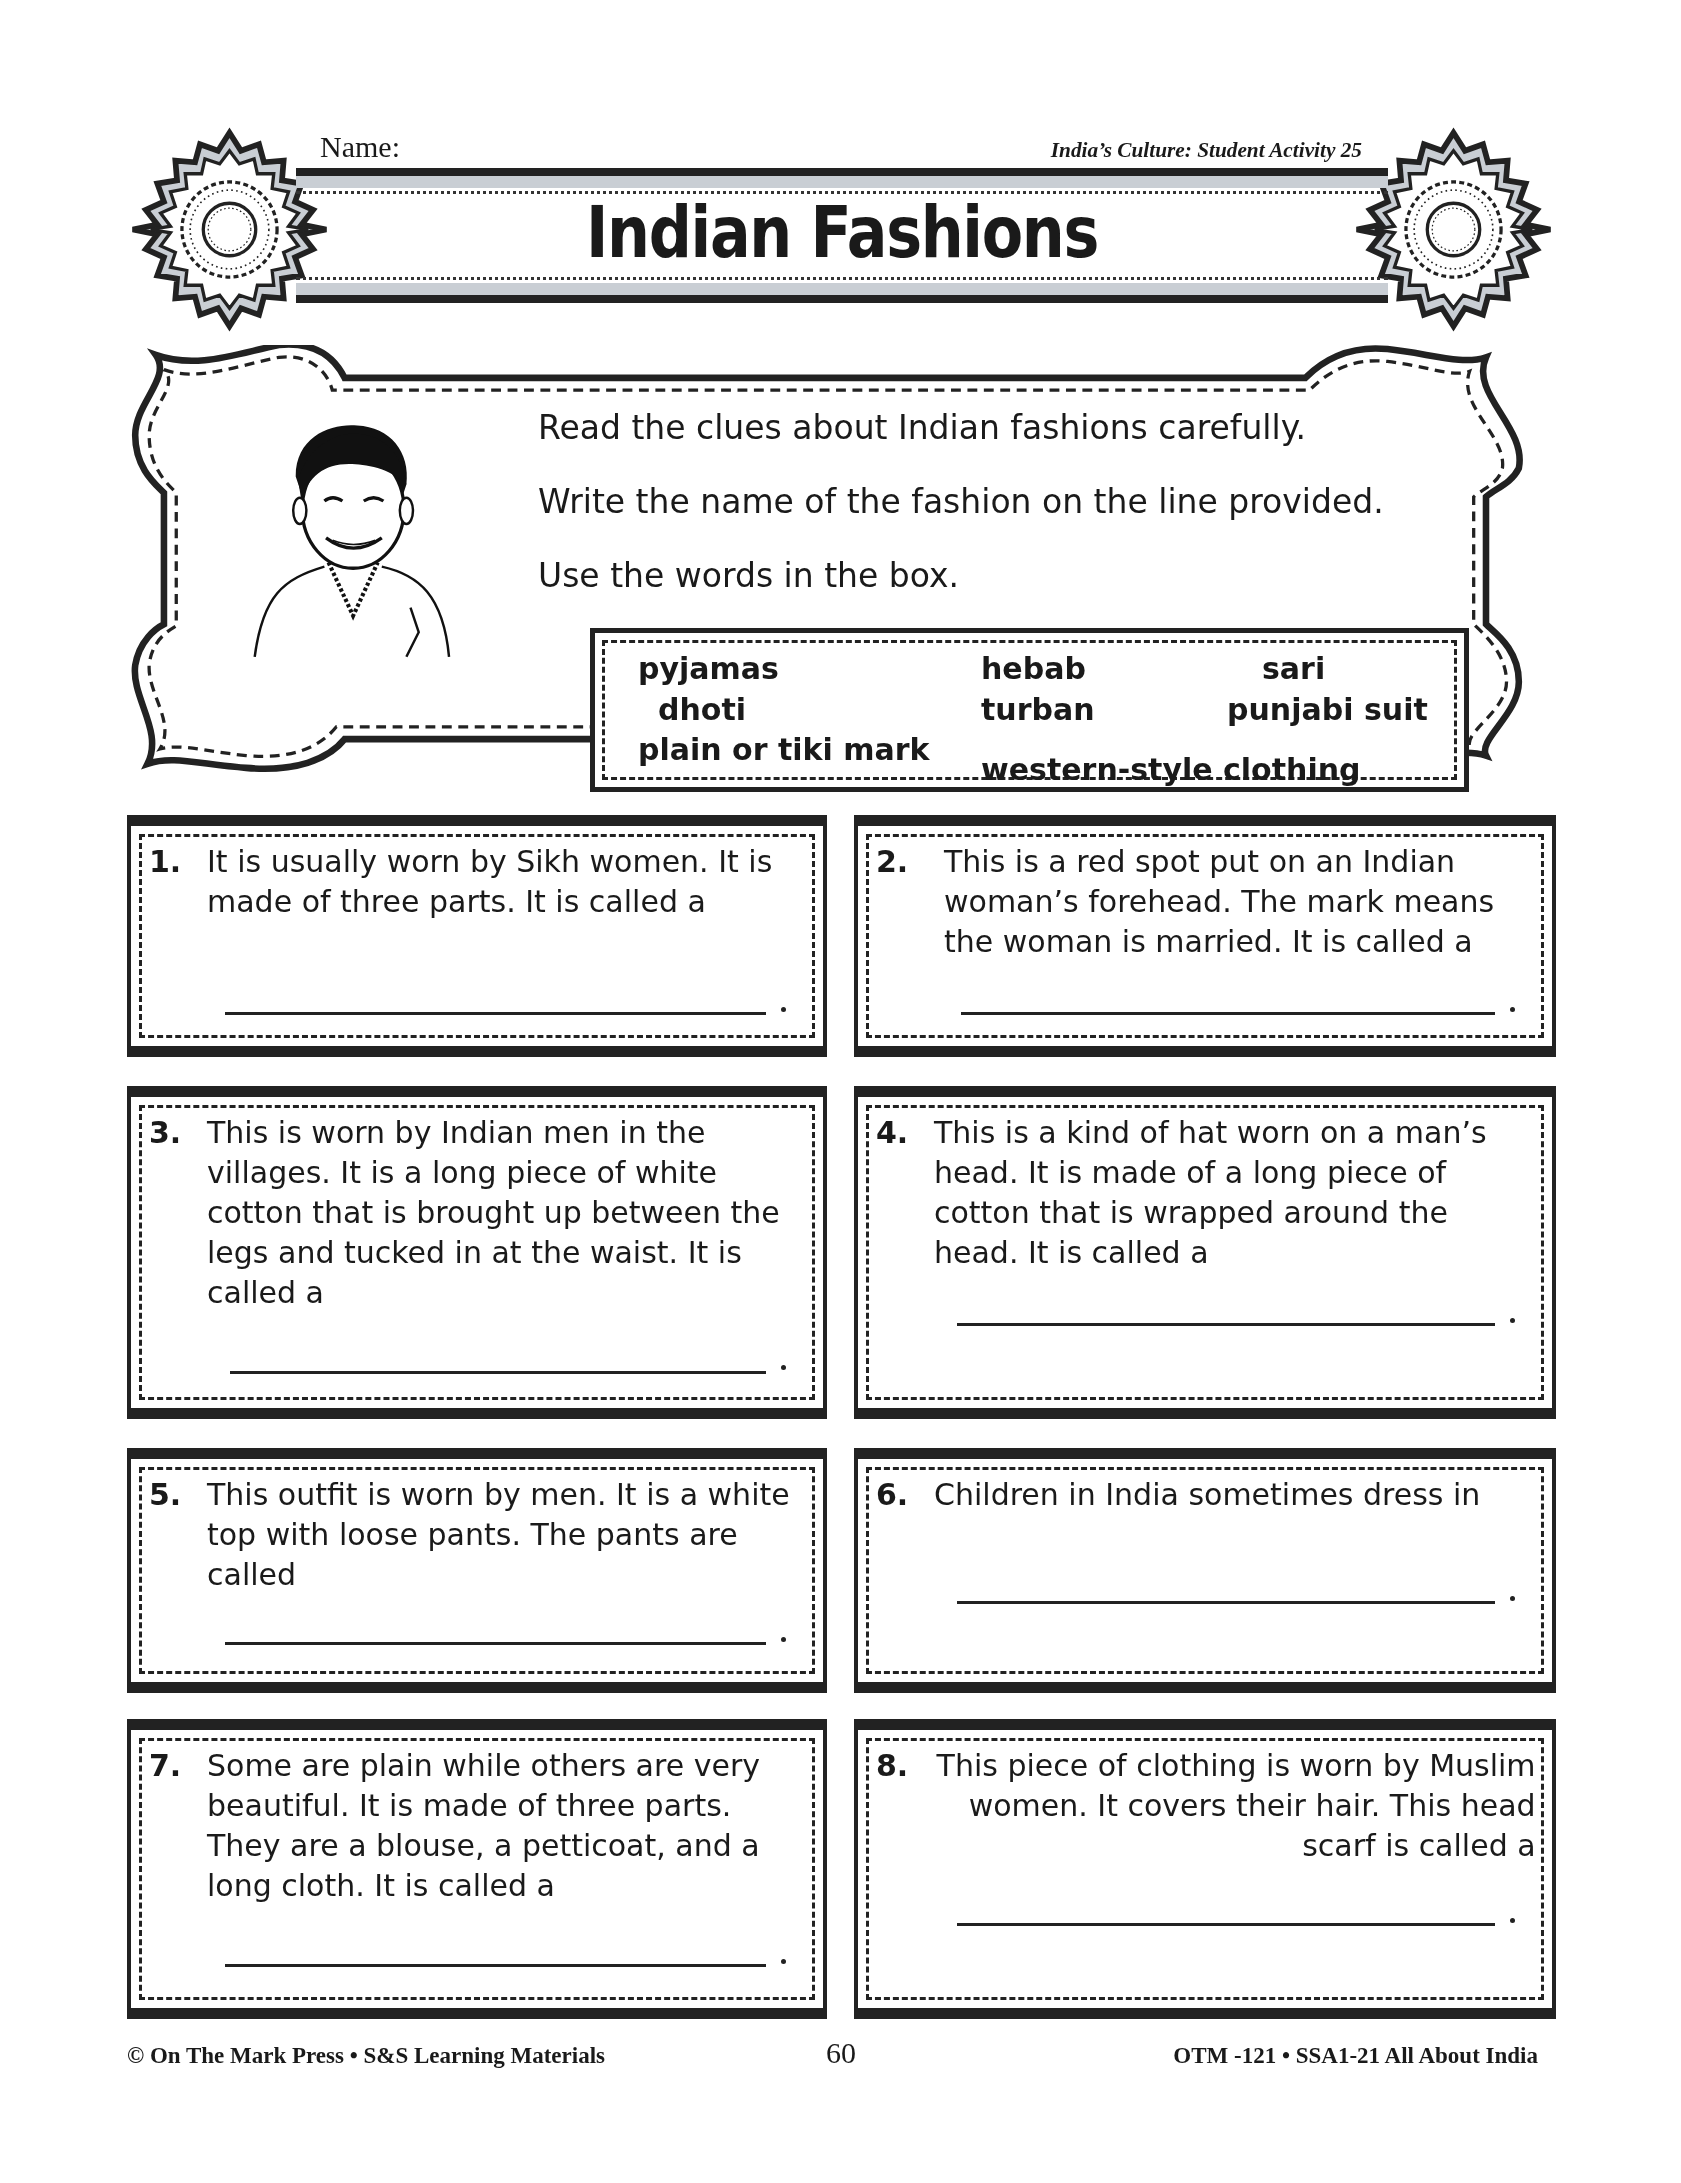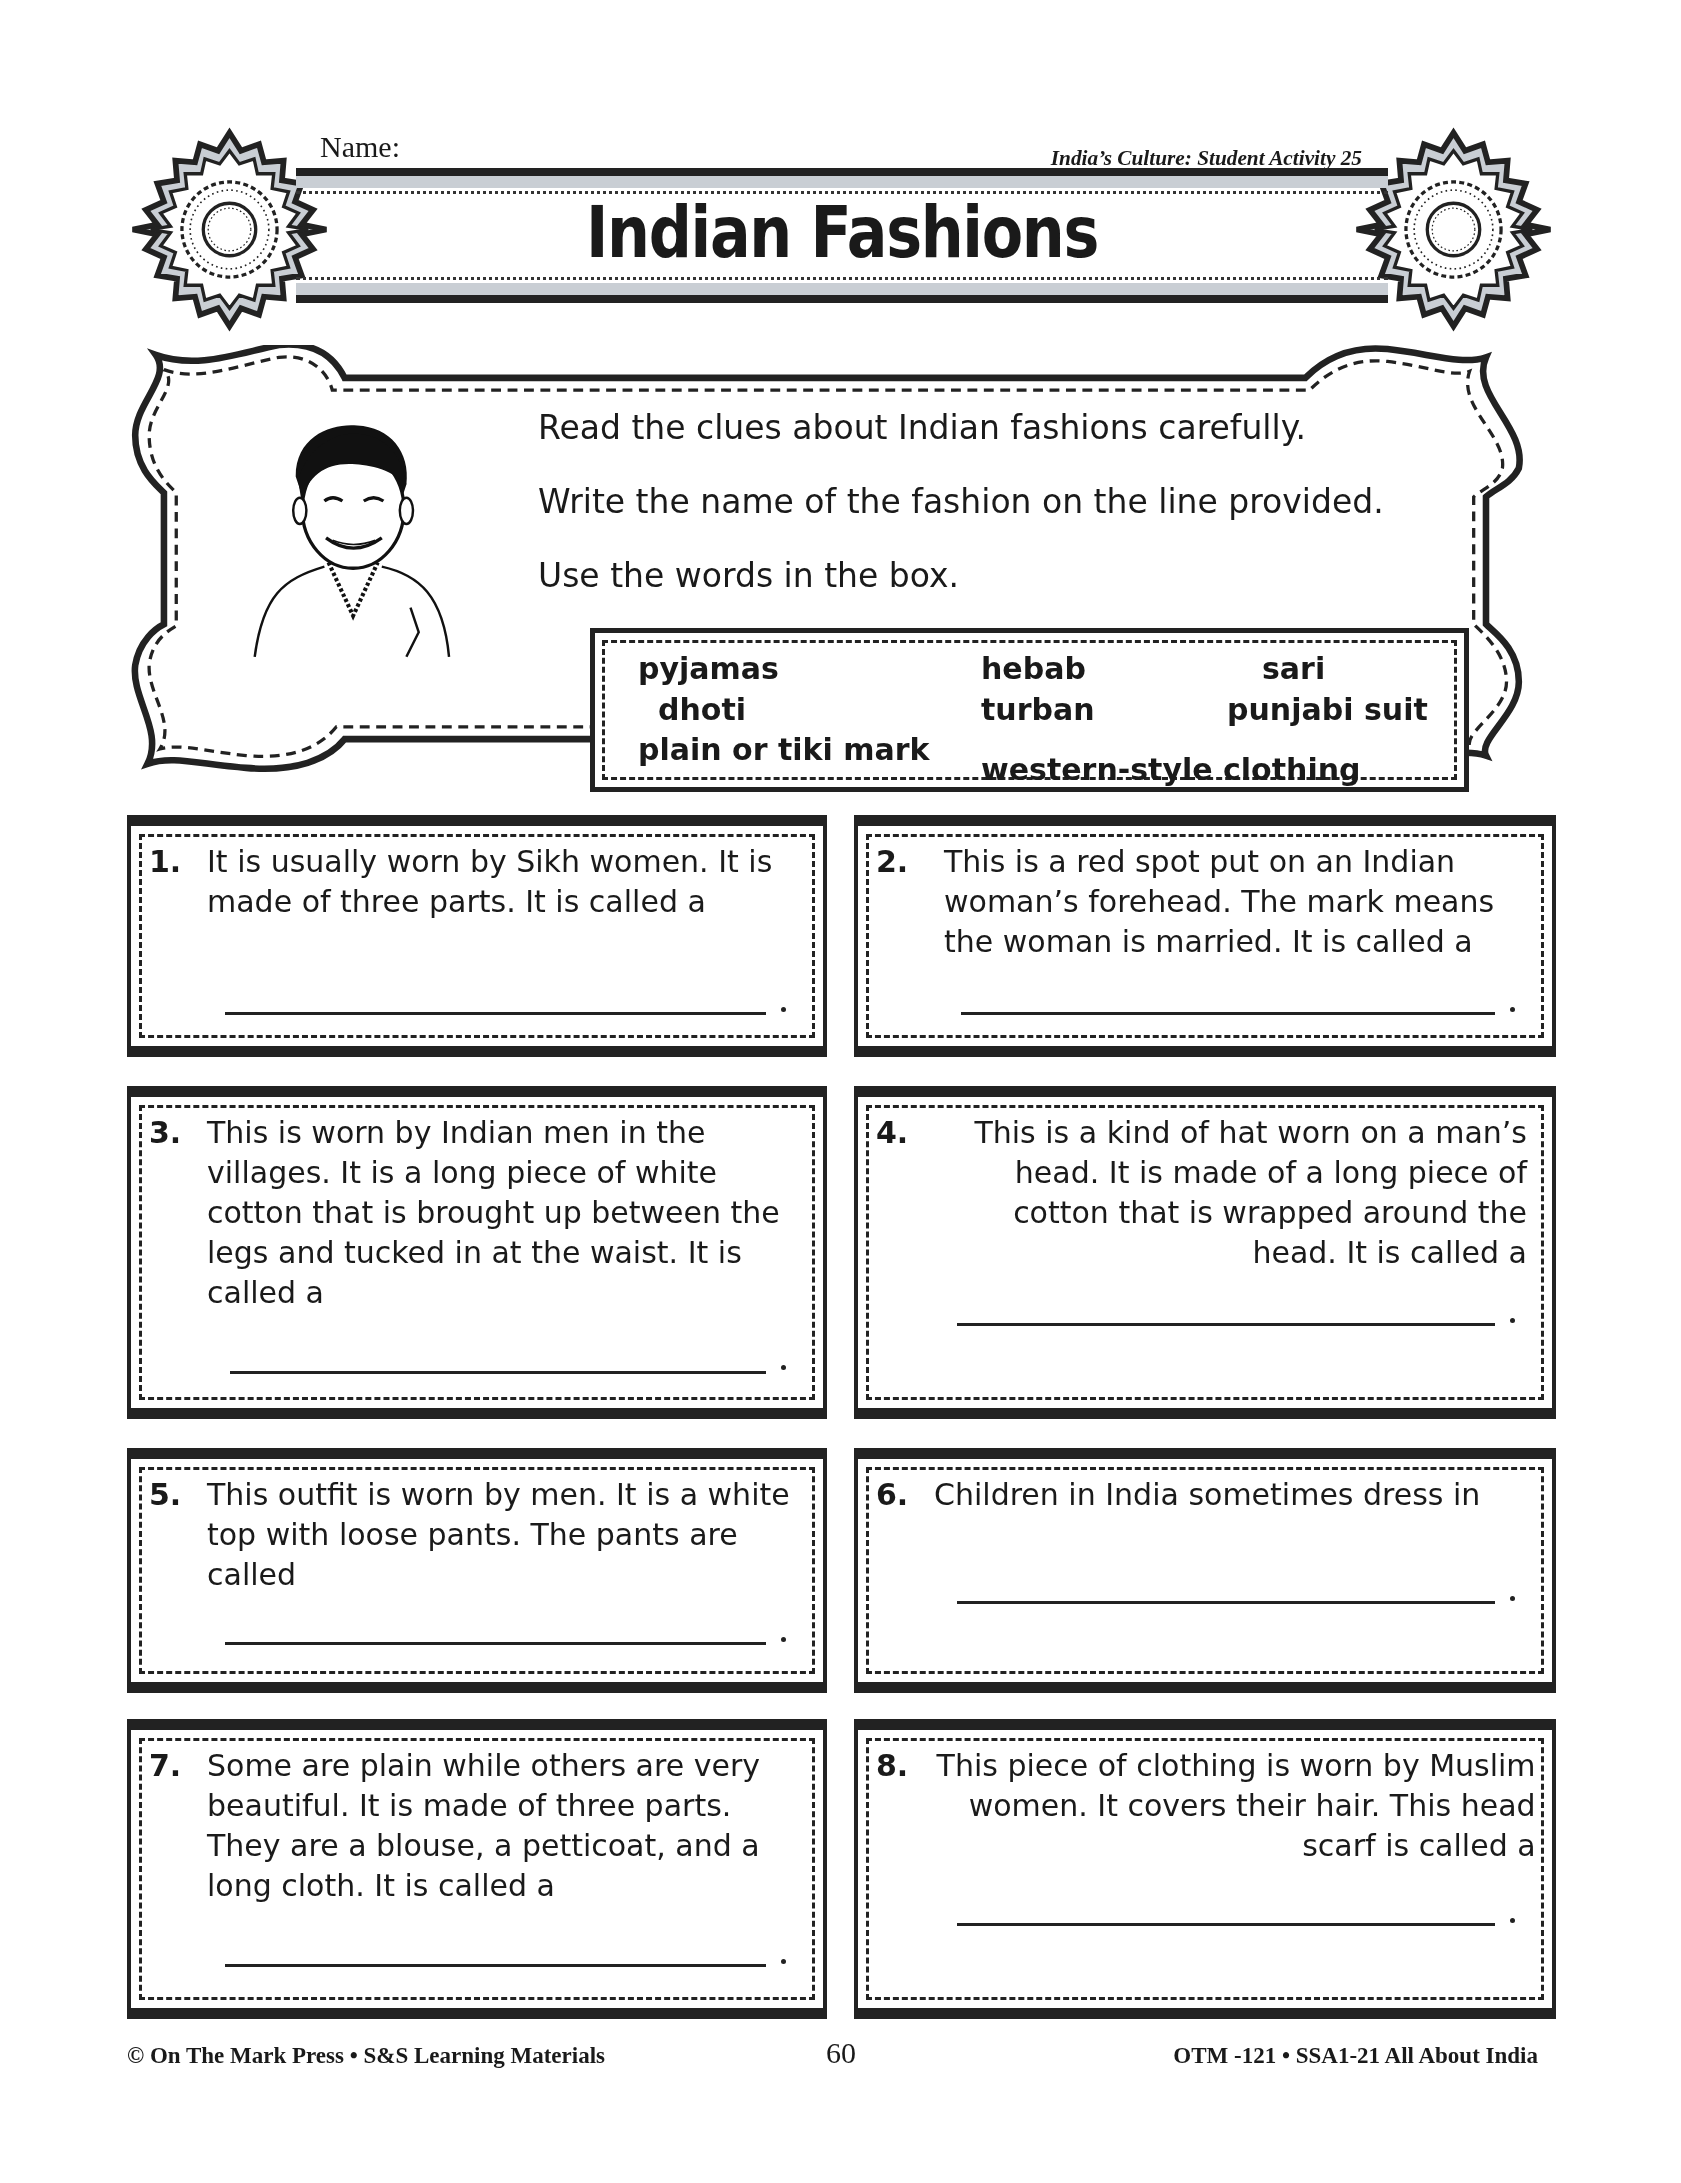--- a/index.html
+++ b/index.html
@@ -1,20 +1,20 @@
 <!DOCTYPE html>
 <html style="font-size:13px"><head>
 <meta charset="utf-8">
 <style>
   html,body{margin:0;padding:0;background:#fff;}
   body{width:1682px;height:2183px;position:relative;overflow:hidden;font-family:"DejaVu Sans",sans-serif;color:#1a1a1a;}
   .abs{position:absolute;}
   
   .name-label{left:320px;top:130px;font-family:"Liberation Serif",serif;font-size:30px;}
-  .activity-label{right:320px;top:138px;font-family:"Liberation Serif",serif;font-style:italic;font-weight:bold;font-size:21.3px;margin-top:8px;}
+  .activity-label{right:320px;top:138px;font-family:"Liberation Serif",serif;font-style:italic;font-weight:bold;font-size:21.3px;}
   .title-band{left:296px;top:168px;width:1092px;height:135px;}
   .band-bar-top{position:absolute;left:0;right:0;top:0;height:8.2px;background:#222;}
   .band-grey-top{position:absolute;left:0;right:0;top:8.2px;height:11.5px;background:#c9ced4;}
   .band-dots-top{position:absolute;left:0;right:0;top:23px;border-top:3.3px dotted #333;}
   .band-dots-bot{position:absolute;left:0;right:0;bottom:23px;border-top:3.3px dotted #333;}
   .band-grey-bot{position:absolute;left:0;right:0;bottom:8.2px;height:11.5px;background:#c9ced4;}
   .band-bar-bot{position:absolute;left:0;right:0;bottom:0;height:8.2px;background:#222;}
   .title-text{position:absolute;left:0;right:0;top:23px;text-align:center;font-family:"DejaVu Sans",sans-serif;font-weight:bold;font-size:71px;letter-spacing:-1.6px;transform:scaleX(0.85);}
   .rosette{width:205px;height:205px;}
   
@@ -128,21 +128,21 @@
   <div class="card-inner"></div>
   <div class="qnum">3.</div>
   <div class="qtext" style="right:25px;">This is worn by Indian men in the villages.  It is a long piece of white cotton that is brought up between the legs and tucked in at the waist. It is called a</div>
   <div class="answer-line" style="left:99px;right:57px;bottom:34px;"></div>
   <div class="answer-dot" style="right:37px;bottom:38px;"></div>
 </div>
 
 <div class="card" style="left:854px;top:1086px;width:702px;height:333px;">
   <div class="card-inner"></div>
   <div class="qnum">4.</div>
-  <div class="qtext" style="right:25px;text-align:right;">This is a kind of hat worn on a man’s head.  It is made of a long piece of cotton that is wrapped around the head.  It is called a</div>
+  <div class="qtext" style="right:25px;">This is a kind of hat worn on a man’s head.  It is made of a long piece of cotton that is wrapped around the head.  It is called a</div>
   <div class="answer-line" style="left:99px;right:57px;bottom:82px;"></div>
   <div class="answer-dot" style="right:37px;bottom:85px;"></div>
 </div>
 
 <div class="card" style="left:127px;top:1448px;width:700px;height:245px;">
   <div class="card-inner"></div>
   <div class="qnum">5.</div>
   <div class="qtext" style="right:12.3px;">This outfit is worn by men.  It is a white top with loose pants.  The pants are called</div>
   <div class="answer-line" style="left:94px;right:57px;bottom:37px;"></div>
   <div class="answer-dot" style="right:37px;bottom:40px;"></div>

